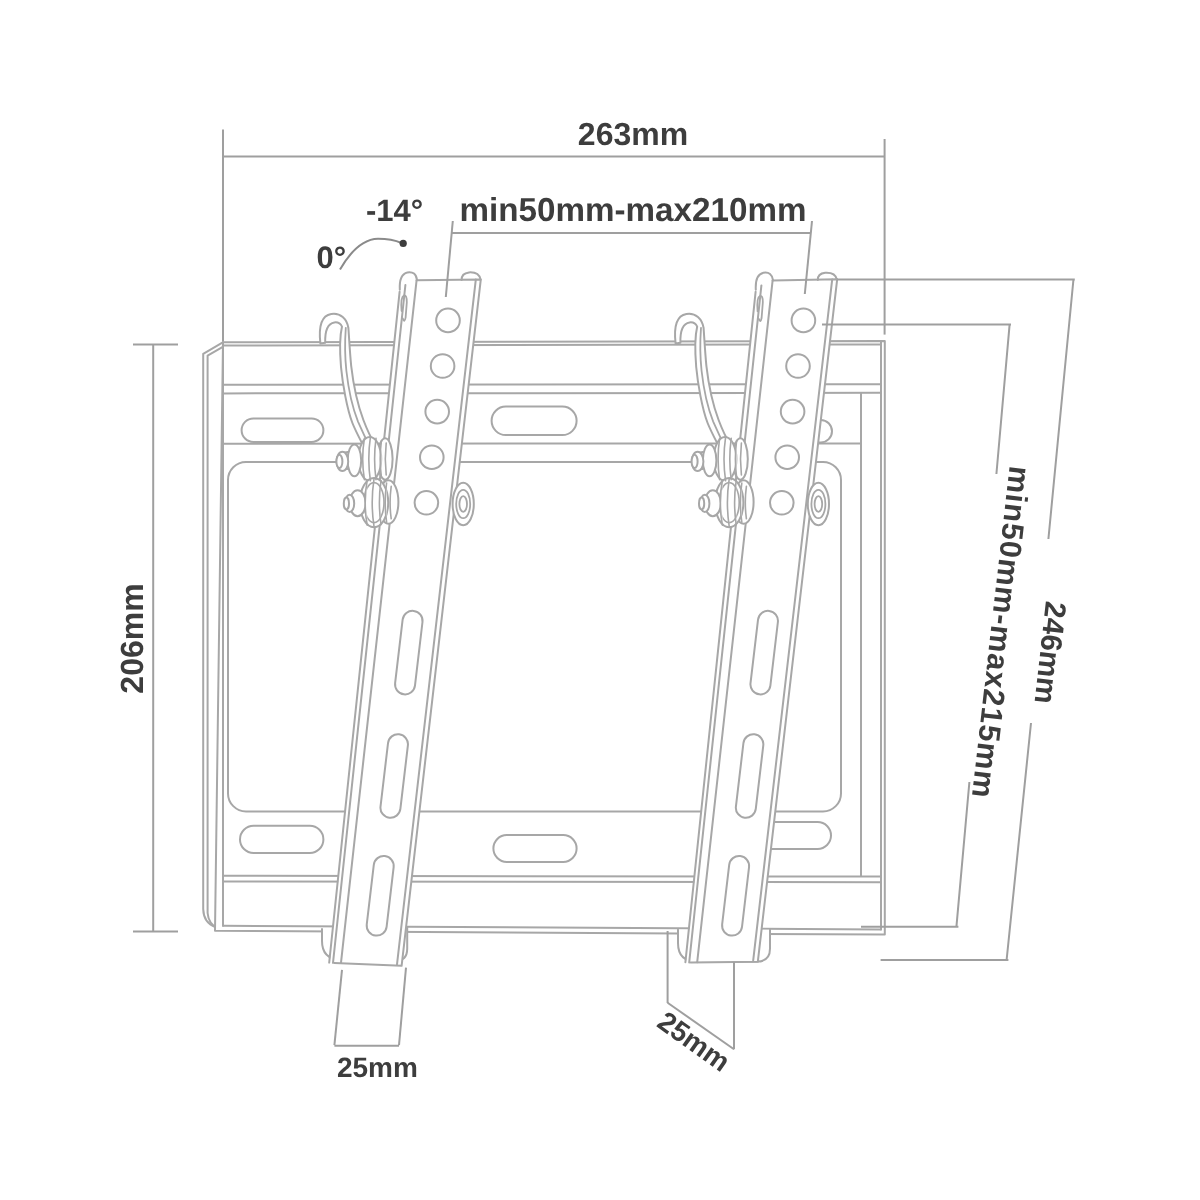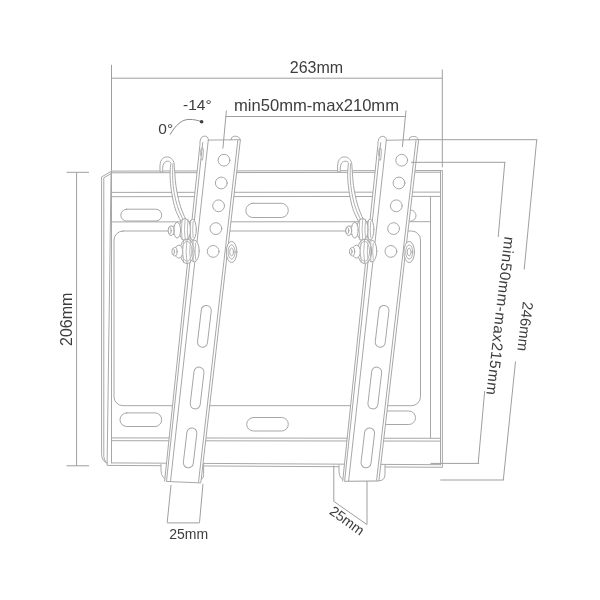--- a/index.html
+++ b/index.html
@@ -1,16 +1,16 @@
 <!DOCTYPE html>
 <html><head>
 <meta charset="utf-8">
 <style>
 html,body{margin:0;padding:0;background:#fff;}
-#wrap{width:600px;height:540px;position:relative;filter:grayscale(1);font-family:"Liberation Sans", sans-serif;}
+#wrap{width:600px;height:540px;position:relative;filter:grayscale(1);font-family:"Liberation Sans", sans-serif;font-weight:bold;}
 svg{display:block;}
 text{font-family:"Liberation Sans", sans-serif;fill:#3d3d3d;}
 </style>
 </head>
 <body>
 <div id="wrap">
 <svg width="600" height="600" viewBox="0 0 600 600">
 <g stroke="#a7a7a7" stroke-width="1" fill="none" stroke-linecap="round" stroke-linejoin="round">
 
 <g>

